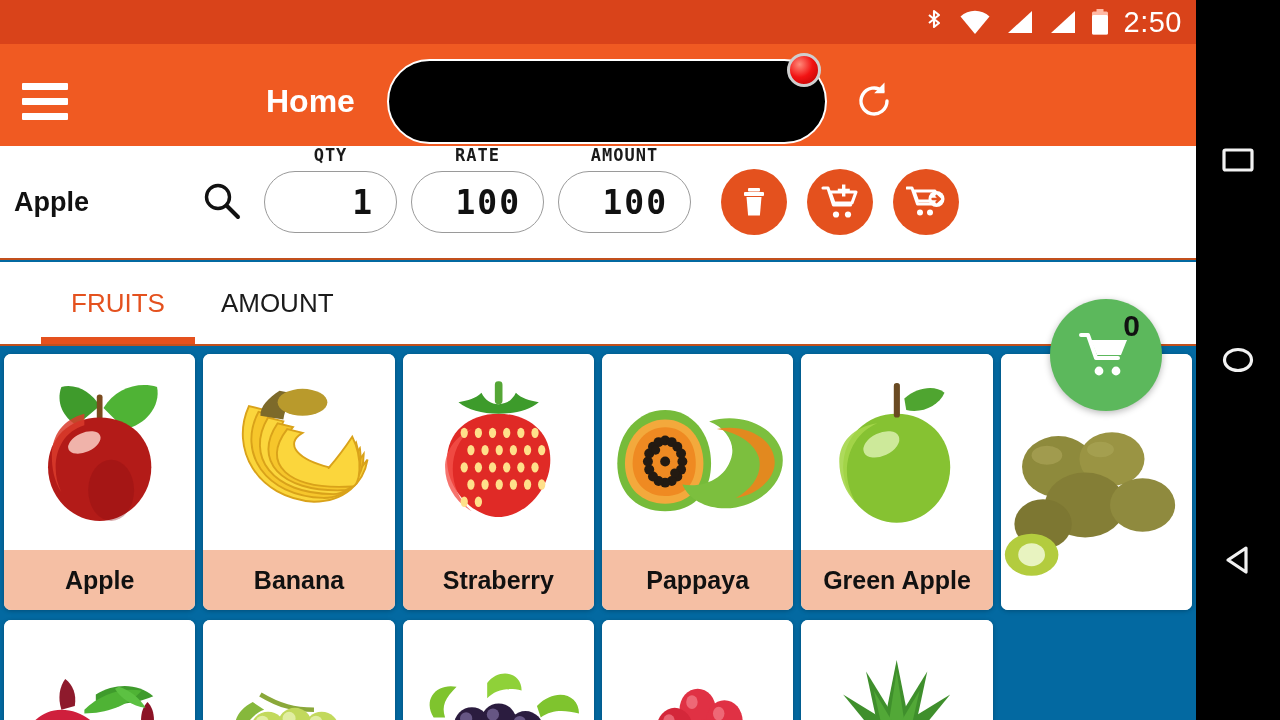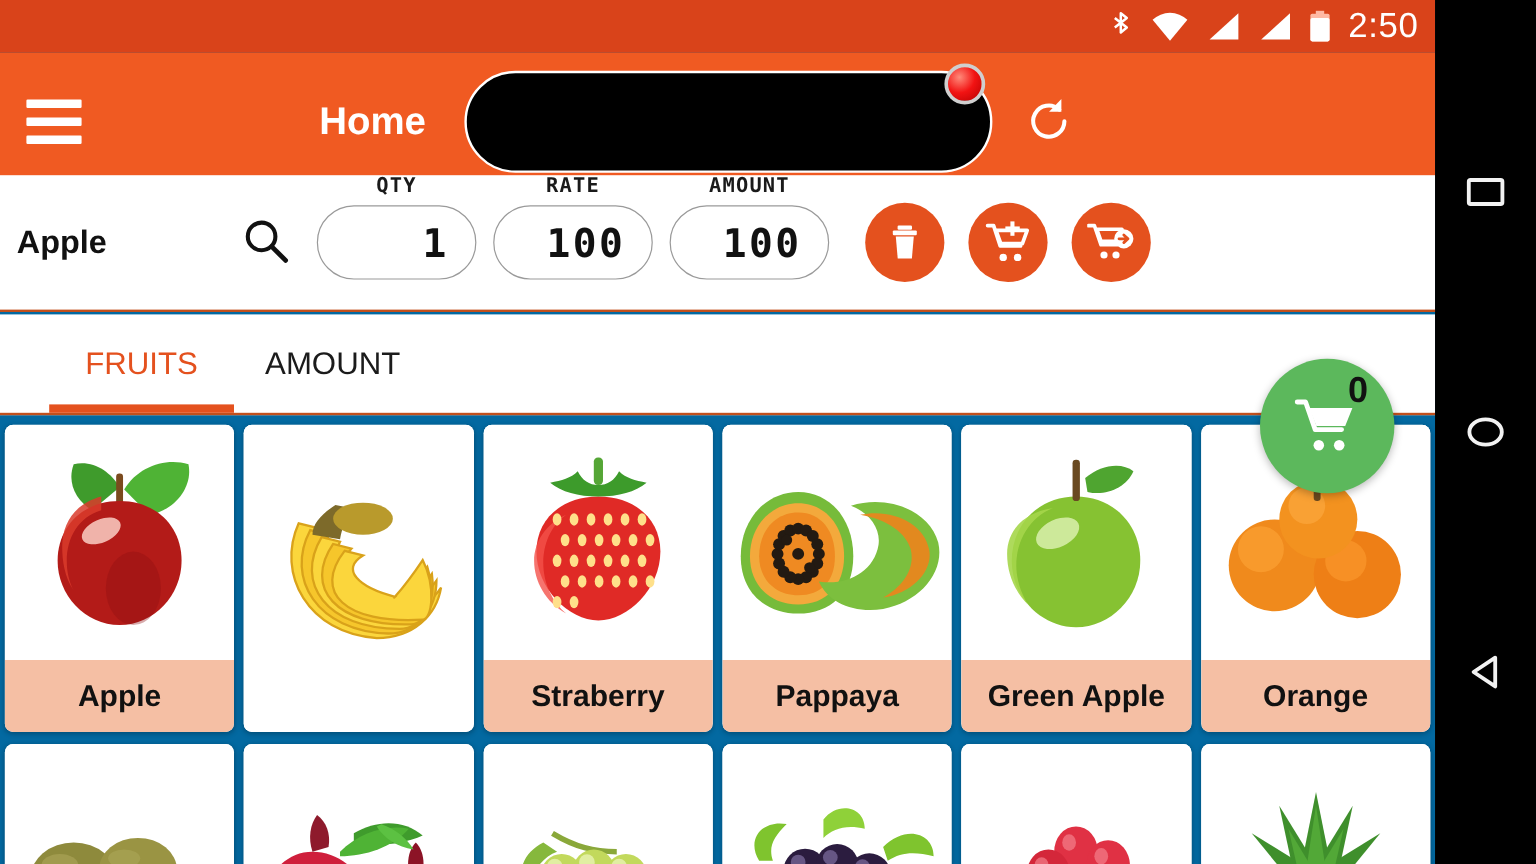--- a/index.html
+++ b/index.html
@@ -328,20 +328,21 @@
                 <path d="M24 26 C14 48, 28 74, 58 76 C74 76, 84 66, 86 54 C78 66, 64 68, 54 66 C38 62, 30 46, 32 28 Z" fill="#fbd63c" stroke="#d9a21a" stroke-width="1"></path>
                 <path d="M29 29 C18 50, 32 73, 63 74 C76 74, 84 63, 84 51 C76 63, 64 66, 57 64 C41 60, 33 46, 37 31 Z" fill="#f6c62b" stroke="#d9a21a" stroke-width="1"></path>
                 <path d="M34 32 C22 52, 36 72, 68 72 C78 72, 84 60, 82 48 C74 60, 64 64, 60 62 C44 58, 36 46, 42 34 Z" fill="#fbd63c" stroke="#d9a21a" stroke-width="1"></path>
                 <path d="M39 35 C26 54, 40 71, 73 70 C80 70, 84 57, 80 45 C72 57, 64 62, 63 60 C47 56, 39 46, 47 37 Z" fill="#f6c62b" stroke="#d9a21a" stroke-width="1"></path>
                 <path d="M44 38 C30 56, 44 70, 78 68 C82 68, 84 54, 78 42 C70 54, 64 60, 66 58 C50 54, 42 46, 52 40 Z" fill="#fbd63c" stroke="#d9a21a" stroke-width="1"></path>
                 <path d="M40 18 C34 22 30 26 30 31 l12 2 c1-6 3-10 8-13z" fill="#7d6a2a"></path>
                 <ellipse cx="52" cy="24" rx="13" ry="7" fill="#b99a2c"></ellipse>
               </g>
             </svg>
           </div>
+          <div class="card-label">Banana</div>
         </div>
         <div class="card">
           <div class="card-img">
             <svg viewBox="0 0 100 100">
               <g>
                 <path d="M50 30c-16 0-27 10-27 24 0 16 14 30 27 30s27-14 27-30c0-14-11-24-27-24z" fill="#e02a26"></path>
                 <path d="M36 38c-7 5-10 13-10 21 0 9 4 17 10 22-9-5-14-14-14-23 0-8 5-16 14-20z" fill="#f4514a" opacity=".8"></path>
                 <g fill="#ffe08a">
                   <ellipse cx="32" cy="40" rx="1.9" ry="2.7"></ellipse>
                   <ellipse cx="39.4" cy="40" rx="1.9" ry="2.7"></ellipse>
@@ -418,39 +419,20 @@
               <g>
                 <path d="M50 30c-16 0-28 12-28 28s13 29 28 29 28-13 28-29-12-28-28-28z" fill="#86c232"></path>
                 <path d="M40 35c-10 4-16 14-16 25 0 6 2 12 5 17-6-6-9-14-9-22 0-10 7-18 20-20z" fill="#a5d64a" opacity=".9"></path>
                 <ellipse cx="42" cy="46" rx="10" ry="6" fill="#e4f6bd" opacity=".75" transform="rotate(-25 42 46)"></ellipse>
                 <rect x="48.5" y="14" width="3.2" height="18" rx="1.5" fill="#6a4a22"></rect>
                 <path d="M54 22c7-6 16-7 21-3-3 7-12 11-20 9z" fill="#4fa530"></path>
               </g>
             </svg>
           </div>
           <div class="card-label">Green Apple</div>
-        </div>
-        <div class="card">
-          <div class="card-img">
-            <svg viewBox="0 0 100 100">
-              <g>
-                <circle cx="32" cy="60" r="20" fill="#f08a1c"></circle>
-                <circle cx="26" cy="53" r="10" fill="#ffa83a" opacity=".55"></circle>
-                <circle cx="68" cy="64" r="19" fill="#ee7f16"></circle>
-                <circle cx="63" cy="58" r="9" fill="#ffa234" opacity=".5"></circle>
-                <circle cx="51" cy="40" r="17" fill="#f3921f"></circle>
-                <circle cx="46" cy="34" r="8" fill="#ffb04a" opacity=".5"></circle>
-                <path d="M50 24c-2-9-10-16-20-16 0 10 8 17 18 18z" fill="#3f9b2c"></path>
-                <path d="M52 24c4-9 14-14 24-12-2 10-12 15-22 14z" fill="#4fb335"></path>
-                <path d="M51 26c-1-8 2-16 8-21 3 8 1 17-6 23z" fill="#5fbf3d"></path>
-                <rect x="49" y="20" width="3" height="12" rx="1.4" fill="#6d4a1f"></rect>
-              </g>
-            </svg>
-          </div>
-          <div class="card-label">Orange</div>
         </div>
         <div class="card">
           <div class="card-img">
             <svg viewBox="0 0 100 100">
               <g>
                 <ellipse cx="30" cy="42" rx="19" ry="16" fill="#8e8a3c"></ellipse>
                 <ellipse cx="58" cy="38" rx="17" ry="14" fill="#9a9443"></ellipse>
                 <ellipse cx="44" cy="62" rx="21" ry="17" fill="#847e36"></ellipse>
                 <ellipse cx="74" cy="62" rx="17" ry="14" fill="#8f8a3e"></ellipse>
                 <ellipse cx="22" cy="72" rx="15" ry="13" fill="#7d7732"></ellipse>

